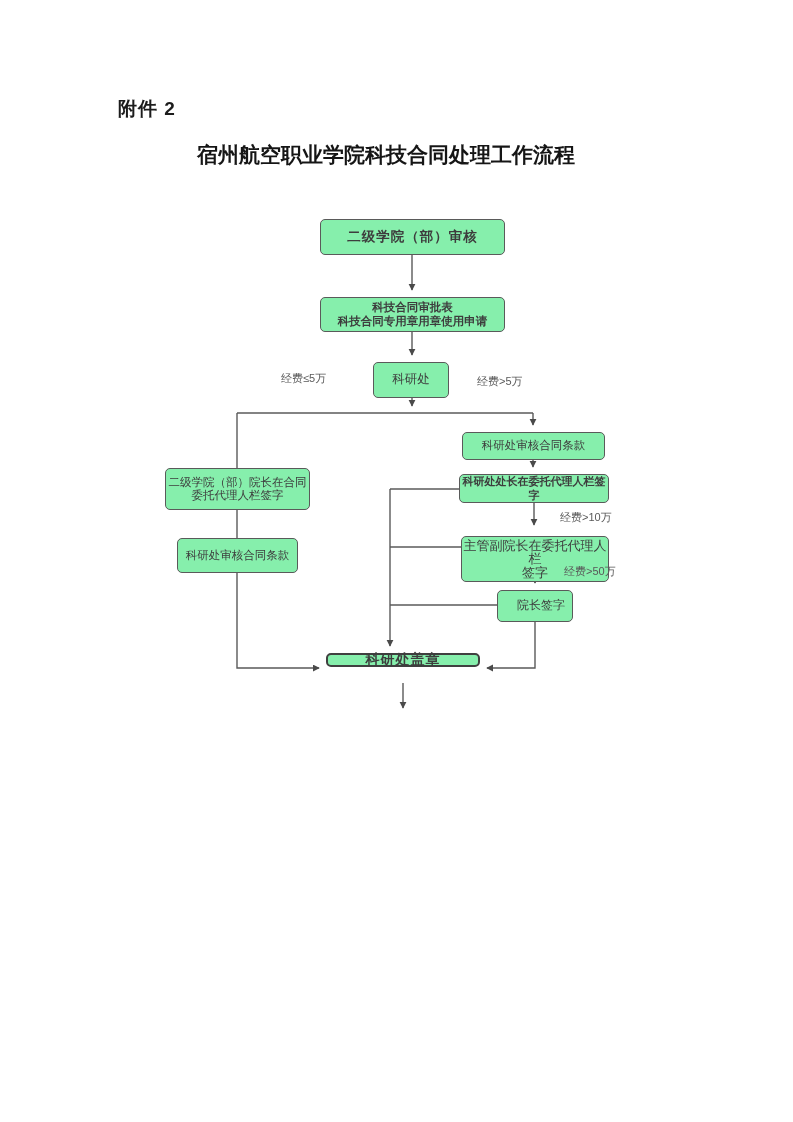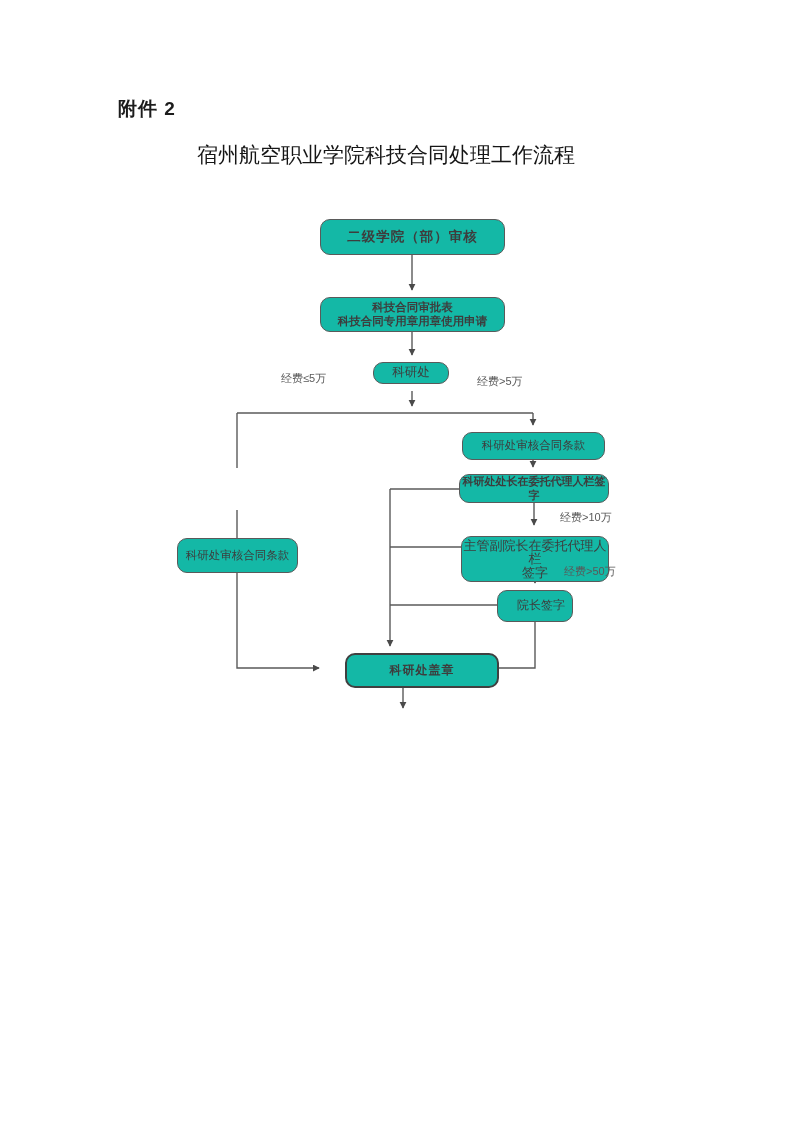--- a/index.html
+++ b/index.html
@@ -23,57 +23,57 @@
     font-weight: 700;
     color: #1c1c1c;
     letter-spacing: 1px;
     white-space: nowrap;
   }
   .doc-title {
     position: absolute;
     left: 197px;
     top: 141px;
     font-size: 21px;
-    font-weight: 400;
+    font-weight: 700;
     color: #151515;
     white-space: nowrap;
   }
   .flow-svg {
     position: absolute;
     left: 0;
     top: 0;
     width: 793px;
     height: 1122px;
   }
   .node {
     position: absolute;
     box-sizing: border-box;
-    background: #14b8a6;
+    background: #86efac;
     border: 1.4px solid #5a5a5a;
-    border-radius: 10px;
+    border-radius: 5px;
     display: flex;
     align-items: center;
     justify-content: center;
     text-align: center;
     color: #3d3d3d;
     font-size: 11.5px;
     line-height: 13.5px;
     white-space: pre-line;
     z-index: 2;
   }
   .node-review   { left: 320px; top: 219px; width: 185px; height: 36px; font-size: 13.5px; font-weight: 600; letter-spacing: 1px; }
   .node-form     { left: 320px; top: 297px; width: 185px; height: 35px; font-weight: 700; font-size: 11.5px; }
-  .node-keyan    { left: 373px; top: 362px; width: 76px;  height: 22px; font-size: 12.5px; }
+  .node-keyan    { left: 373px; top: 362px; width: 76px;  height: 36px; font-size: 12.5px; }
   .node-rcheck   { left: 462px; top: 432px; width: 143px; height: 28px; }
   .node-rdirector{ left: 459px; top: 474px; width: 150px; height: 29px; font-size: 11px; font-weight: bold; }
   .node-vicedean { left: 461px; top: 536px; width: 148px; height: 46px; font-size: 13px; }
   .node-dean     { left: 497px; top: 590px; width: 76px;  height: 32px; font-size: 12px; padding-left: 12px; }
   .node-lsign    { left: 165px; top: 468px; width: 145px; height: 42px; }
   .node-lcheck   { left: 177px; top: 538px; width: 121px; height: 35px; }
-  .node-seal     { left: 345px; top: 653px; width: 154px; height: 35px; border-width: 2px; border-color: #404040; font-size: 12px; font-weight: 700; letter-spacing: 1px; }
+  .node-seal     { left: 326px; top: 653px; width: 154px; height: 14px; border-width: 2px; border-color: #404040; font-size: 14px; font-weight: 700; letter-spacing: 1px; }
   .node-final    { left: 297px; top: 715px; width: 213px; height: 33px; font-size: 11px; }
   .edge-label {
     position: absolute;
     font-size: 11px;
     color: #595959;
     white-space: nowrap;
     z-index: 2;
   }
   .label-le5  { left: 281px; top: 371px; }
   .label-gt5  { left: 477px; top: 374px; }
@@ -139,17 +139,19 @@
   <div class="edge-label label-gt5">经费&gt;5万</div>
 
   <div class="node node-rcheck">科研处审核合同条款</div>
   <div class="node node-rdirector">科研处处长在委托代理人栏签字</div>
   <div class="edge-label label-gt10">经费&gt;10万</div>
   <div class="node node-vicedean">主管副院长在委托代理人栏
 签字</div>
   <div class="edge-label label-gt50">经费&gt;50万</div>
   <div class="node node-dean">院长签字</div>
 
+  <div class="node node-lsign">二级学院（部）院长在合同
+委托代理人栏签字</div>
   <div class="node node-lcheck">科研处审核合同条款</div>
 
   <div class="node node-seal">科研处盖章</div>
 
 </div>
 
 </body></html>

